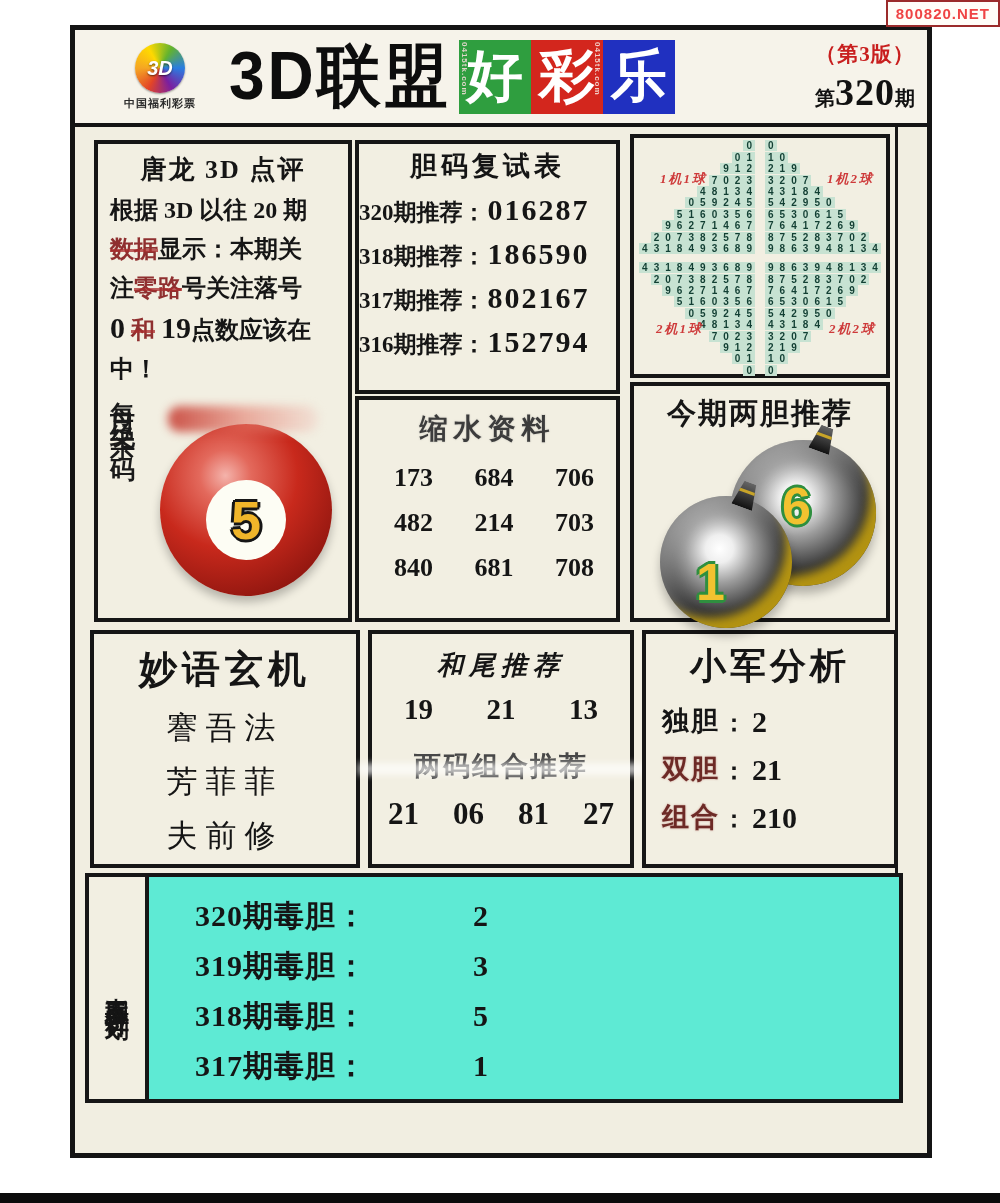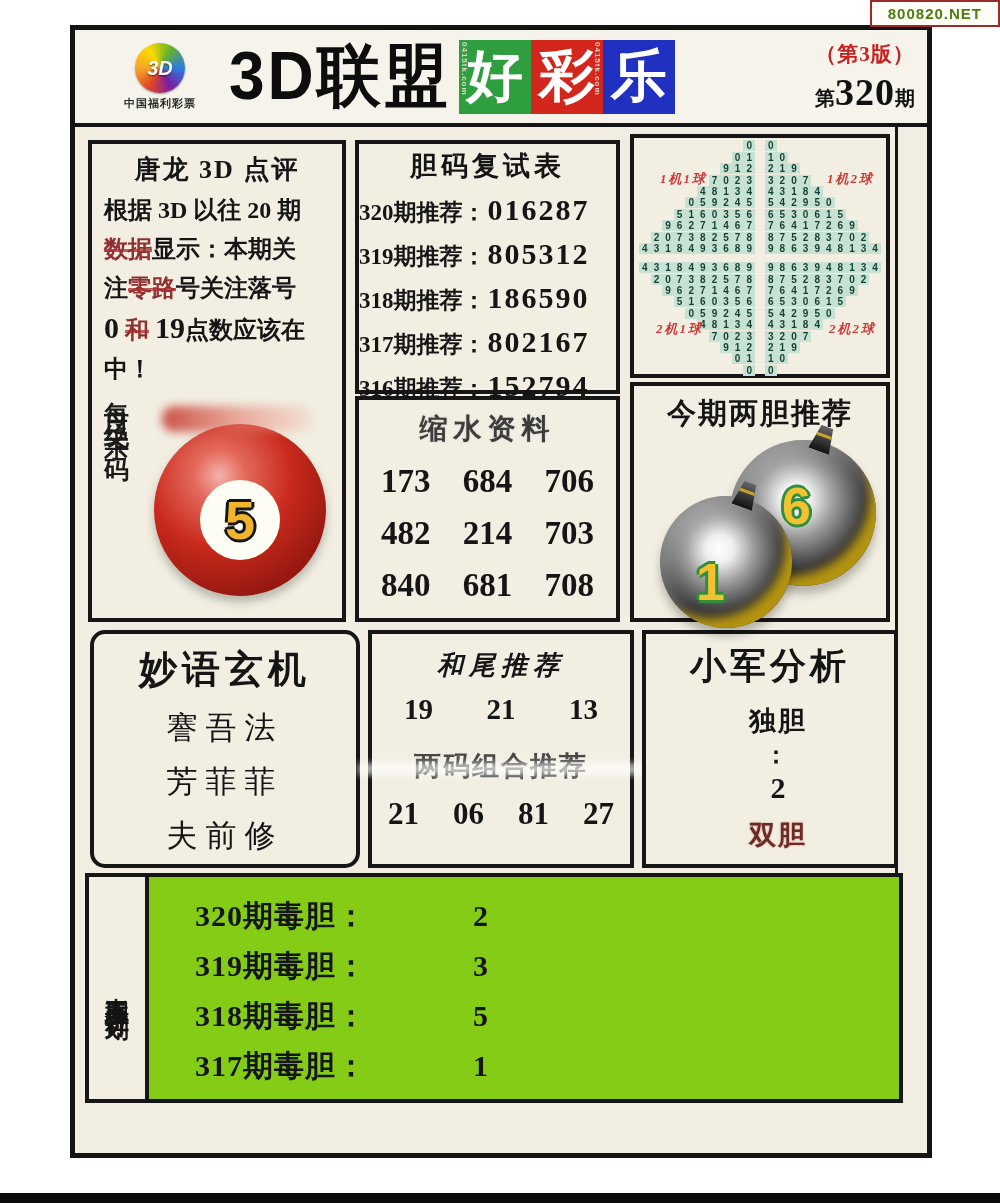--- a/index.html
+++ b/index.html
@@ -7,22 +7,22 @@
     width:1000px;height:1203px;position:relative;background:#ffffff;overflow:hidden;
     font-family:"Liberation Serif","DejaVu Serif",serif;color:#151515;
   }
   
   .frame{
     position:absolute;left:70px;top:25px;width:862px;height:1133px;
     border:5px solid #141414;background:#f1eee1;box-sizing:border-box;
   }
   .watermark{
     position:absolute;right:0;top:0;z-index:30;background:#fffdf8;
-    border:2px solid #9b2b2b;color:#4d7c0f;font:bold 15px "Liberation Sans",sans-serif;
-    padding:3px 16px;letter-spacing:1px;
+    border:2px solid #9b2b2b;color:#ef4444;font:bold 15px "Liberation Sans",sans-serif;
+    padding:3px 8px;letter-spacing:1px;
   }
   .bottom-bar{position:absolute;left:0;bottom:0;width:1000px;height:10px;background:#0b0b0b;}
   
   .header{
     position:absolute;left:0;top:0;width:852px;height:97px;box-sizing:border-box;
     border-bottom:4px solid #141414;background:#f6f3ea;display:flex;align-items:center;
   }
   .logo{width:118px;margin-left:26px;text-align:center;flex:0 0 auto;}
   .emblem{
     width:50px;height:50px;border-radius:50%;margin:0 auto;
@@ -80,21 +80,21 @@
   }
   
   .box-title{text-align:center;font-weight:bold;}
   .danma-title{font-size:27px;margin-top:4px;letter-spacing:4px;}
   .drow{display:flex;align-items:baseline;padding-left:0;margin-top:9px;white-space:nowrap;}
   .dlabel{font-size:23px;font-weight:bold;}
   .dvalue{font-size:30px;font-weight:bold;letter-spacing:2px;margin-left:2px;}
   
   .shrink-title{font-size:28px;margin-top:10px;letter-spacing:6px;color:#3c3c3c;text-shadow:0 0 2px rgba(120,120,120,.4);}
   .srow{display:flex;justify-content:space-between;padding:0 22px;margin-top:15px;}
-  .sval{font-size:33px;font-weight:bold;}
+  .sval{font-size:26px;font-weight:bold;margin-left:13px;}
   
   .pyr-grid{position:absolute;inset:2px 4px;display:grid;grid-template-columns:1fr 1fr;grid-template-rows:1fr 1fr;column-gap:10px;row-gap:8px;}
   .quad{display:flex;flex-direction:column;justify-content:flex-start;}
   .q-tl,.q-tr{justify-content:flex-end;}
   .prow{display:flex;height:11px;margin-top:0.4px;}
   .q-tl .prow,.q-bl .prow{justify-content:flex-end;}
   .pcell{
     width:11.6px;text-align:center;background:#c7e2d2;color:#123f33;
     font:bold 10px/11px "Liberation Sans","DejaVu Sans",sans-serif;
   }
@@ -123,31 +123,31 @@
   .hnums{display:flex;justify-content:space-between;padding:0 32px;margin-top:10px;}
   .hnum{font-size:29px;font-weight:bold;}
   .combo-title{position:relative;font-size:27px;font-weight:bold;text-align:center;margin-top:22px;
     color:#474747;letter-spacing:2px;}
   .combo-title:after{content:"";position:absolute;left:-14px;right:-14px;top:42%;height:12px;
     background:rgba(255,255,255,.65);filter:blur(3px);}
   .cnums{display:flex;justify-content:space-between;padding:0 16px;margin-top:12px;}
   .cnum{font-size:31px;font-weight:bold;}
   
   .xiaojun-title{font-size:36px;margin-top:8px;letter-spacing:4px;}
-  .xrow{display:flex;align-items:center;margin:12px 0 0 16px;flex-direction:column;}
+  .xrow{display:flex;align-items:flex-end;margin:12px 0 0 16px;}
   .xlabel{font-size:27px;font-weight:bold;letter-spacing:2px;}
   .tone-red{color:#6d2a26;text-shadow:0 0 2px rgba(150,50,45,.5);}
   .xcolon{font-size:24px;font-weight:bold;margin:0 6px 0 2px;}
   .xvalue{font-size:30px;font-weight:bold;}
   
   .poison-box{display:flex;}
   .poison-strip{width:56px;flex:0 0 auto;border-right:4px solid #161616;
     display:flex;align-items:center;justify-content:center;background:#f2efe2;}
   .poison-label{writing-mode:vertical-rl;text-orientation:upright;font-size:24px;font-weight:bold;letter-spacing:3px;}
-  .poison-content{flex:1;background:#84cc16;padding:10px 0 0 46px;}
+  .poison-content{flex:1;background:#5eead4;padding:10px 0 0 46px;}
   .prow2{display:flex;align-items:baseline;margin-top:9px;}
   .plabel{font-size:30px;font-weight:bold;width:278px;letter-spacing:1px;}
   .pvalue{font-size:30px;font-weight:bold;}
 </style>
 </head>
 <body>
 
 <div class="watermark">800820.NET</div>
 
 <div class="frame">
@@ -174,21 +174,21 @@
     <div class="right-info">
       <div class="edition">（第3版）</div>
       <div class="issue">
         <span class="fix">第</span><span class="num">320</span><span class="fix">期</span>
       </div>
     </div>
   </div>
 
   <div class="vline"></div>
 
-  <div class="box" style="left:13px;top:110px;width:258px;height:482px;">
+  <div class="box" style="left:19px;top:110px;width:258px;height:482px;">
     <div class="review-title">唐龙 3D 点评</div>
     <div class="review-body" id="review-body">
         <div class="rline"><span class="seg-n">根据 3D 以往 20 期</span></div>
         <div class="rline"><span class="seg-r">数据</span><span class="seg-n">显示：本期关</span></div>
         <div class="rline"><span class="seg-n">注</span><span class="seg-r">零路</span><span class="seg-n">号关注落号</span></div>
         <div class="rline"><span class="seg-b">0</span><span class="seg-n"> </span><span class="seg-r">和</span><span class="seg-n"> </span><span class="seg-b">19</span><span class="seg-n">点数应该在</span></div>
         <div class="rline"><span class="seg-n">中！</span></div>
       </div>
     <div class="daily-zone">
       <div class="daily-label">每日绝杀一码</div>
@@ -202,24 +202,20 @@
   </div>
 
   <div class="box" style="left:280px;top:110px;width:265px;height:254px;">
     <div class="box-title danma-title">胆码复试表</div>
     <div id="danma-rows">
         <div class="drow">
           <span class="dlabel">320期推荐：</span>
           <span class="dvalue">016287</span>
         </div>
         <div class="drow">
-          <span class="dlabel">319期推荐：</span>
-          <span class="dvalue">805312</span>
-        </div>
-        <div class="drow">
           <span class="dlabel">318期推荐：</span>
           <span class="dvalue">186590</span>
         </div>
         <div class="drow">
           <span class="dlabel">317期推荐：</span>
           <span class="dvalue">802167</span>
         </div>
         <div class="drow">
           <span class="dlabel">316期推荐：</span>
           <span class="dvalue">152794</span>
@@ -572,21 +568,21 @@
         <div class="fuse"></div>
         <span class="bomb-num bn2">6</span>
       </div>
       <div class="bomb bomb1">
         <div class="fuse"></div>
         <span class="bomb-num bn1">1</span>
       </div>
     </div>
   </div>
 
-  <div class="box" style="left:15px;top:600px;width:270px;height:238px;border-radius:15px;">
+  <div class="box" style="left:15px;top:600px;width:270px;height:238px;">
     <div class="box-title mystery-title">妙语玄机</div>
     <div id="mystery-lines">
         <div class="mline">謇吾法</div>
         <div class="mline">芳菲菲</div>
         <div class="mline">夫前修</div>
       </div>
   </div>
 
   <div class="box" style="left:293px;top:600px;width:266px;height:238px;">
     <div class="hewei-title">和尾推荐</div>

